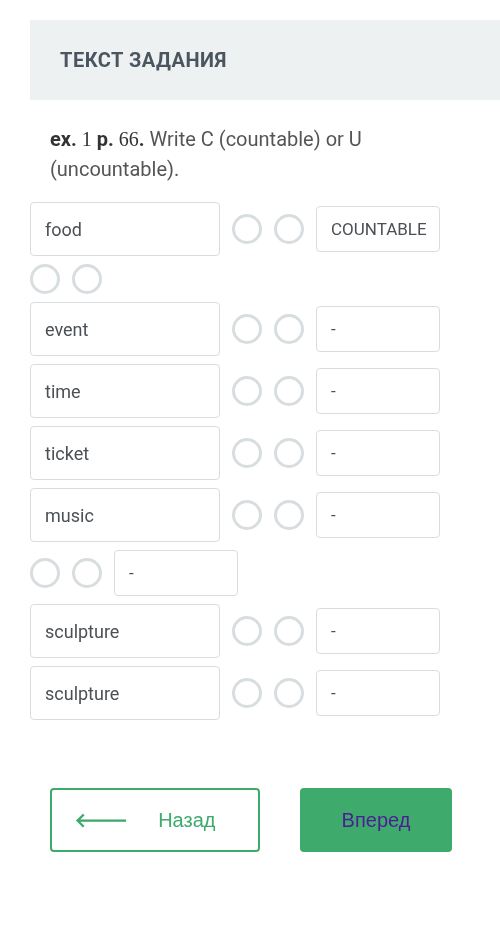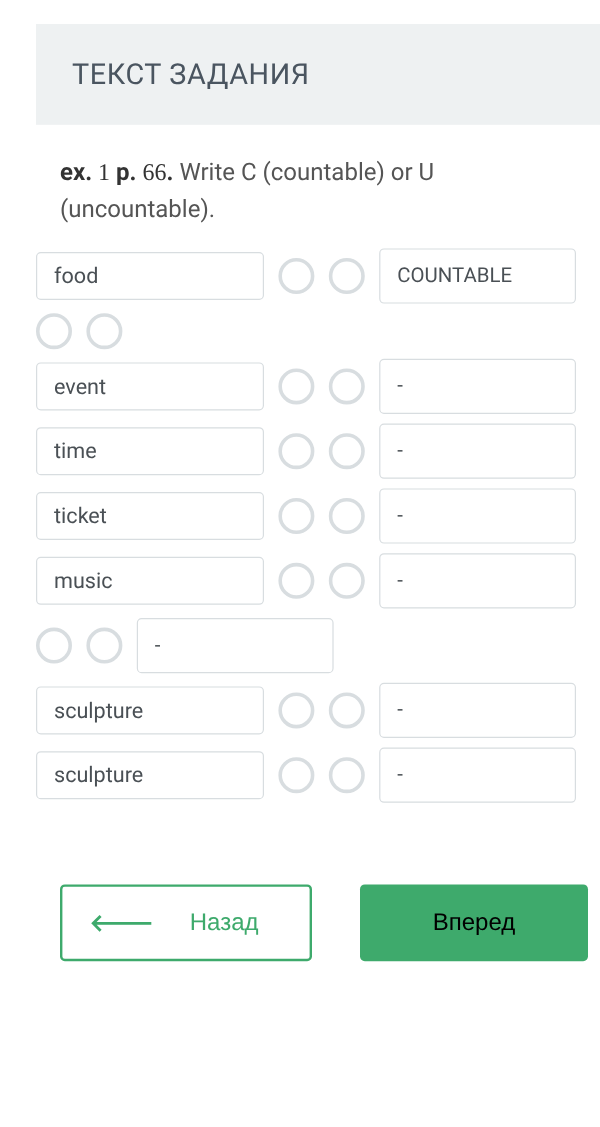--- a/index.html
+++ b/index.html
@@ -16,22 +16,22 @@
     }
     .container {
       padding: 0;
     }
     .header {
       background: #eef1f2;
       padding: 28px 30px;
       margin: 20px 0 0 30px;
     }
     .header-title {
-      font-size: 24px;
-      font-weight: 400;
+      font-size: 20px;
+      font-weight: 700;
       color: #4a5560;
       letter-spacing: 0.5px;
     }
     .instruction {
       padding: 24px 30px 18px 50px;
       font-size: 20px;
       color: #555;
       line-height: 1.5;
     }
     .instruction .ex {
@@ -58,40 +58,40 @@
       padding: 0 0 0 30px;
     }
     .row {
       display: flex;
       align-items: center;
       gap: 12px;
       margin-bottom: 8px;
     }
     .word-box {
       width: 190px;
-      height: 40px;
+      height: 54px;
       border: 1px solid #d8dde0;
       border-radius: 4px;
       display: flex;
       align-items: center;
       padding: 0 14px;
       font-size: 18px;
       color: #4a5055;
       background: #fff;
     }
     .radio {
       width: 30px;
       height: 30px;
       border: 3px solid #d8dde0;
       border-radius: 50%;
       background: #fff;
       flex-shrink: 0;
     }
     .answer-box {
-      width: 164px;
+      width: 124px;
       height: 46px;
       border: 1px solid #d8dde0;
       border-radius: 4px;
       display: flex;
       align-items: center;
       padding: 0 14px;
       font-size: 17px;
       color: #4a5055;
       background: #fff;
       overflow: hidden;
@@ -119,23 +119,23 @@
       border: 2px solid #3eaa6c;
       color: #3eaa6c;
       gap: 30px;
       padding-right: 20px;
     }
     .btn-back .arrow {
       font-size: 20px;
       font-weight: bold;
     }
     .btn-forward {
-      width: 190px;
+      width: 152px;
       background: #3eaa6c;
-      color: #000000;
+      color: #4c1d95;
     }
   </style>
 </head>
 <body>
 
 <div class="container">
 
   <div class="header">
     <div class="header-title">ТЕКСТ ЗАДАНИЯ</div>
   </div>

